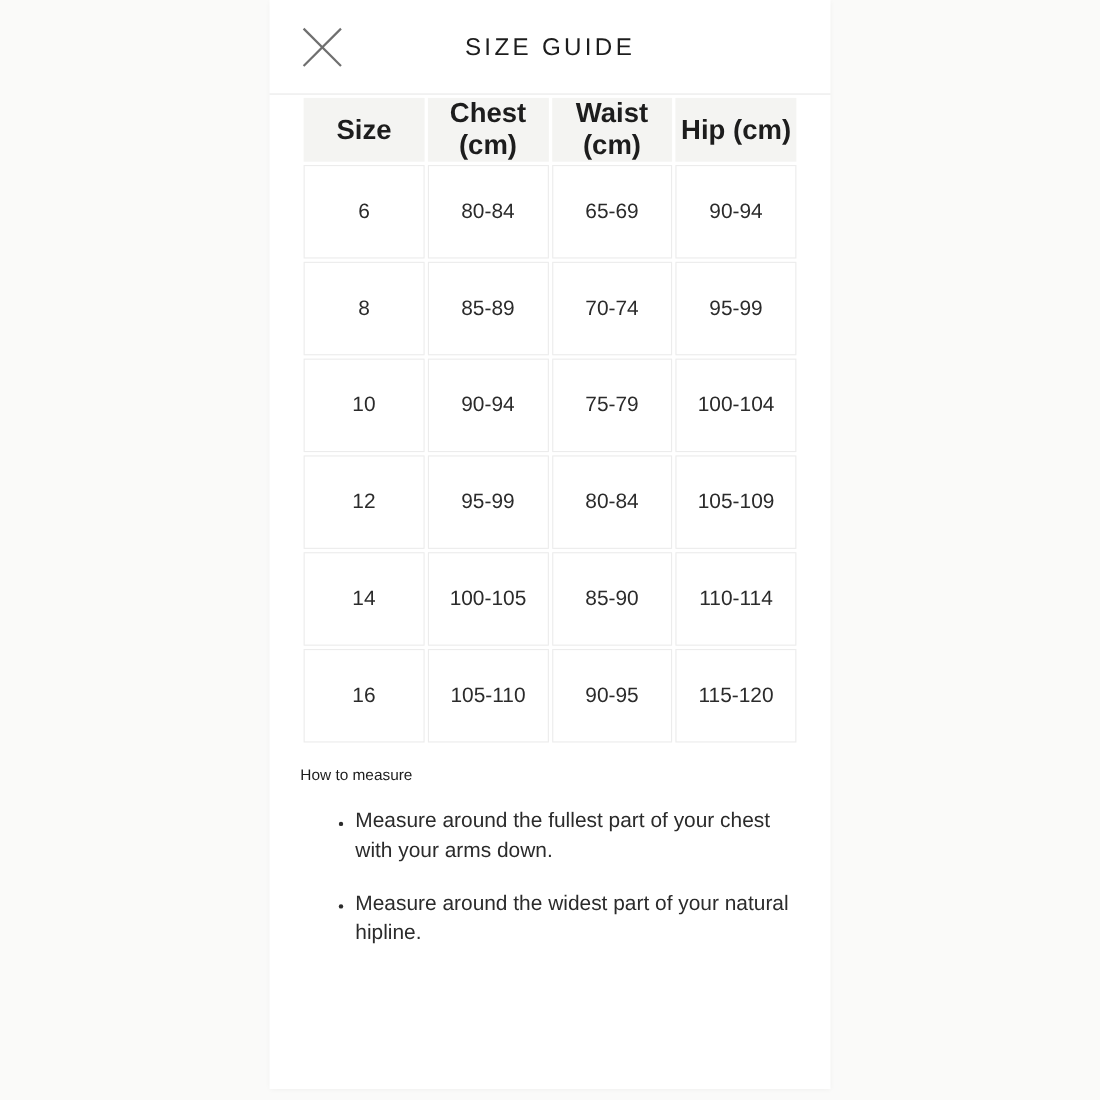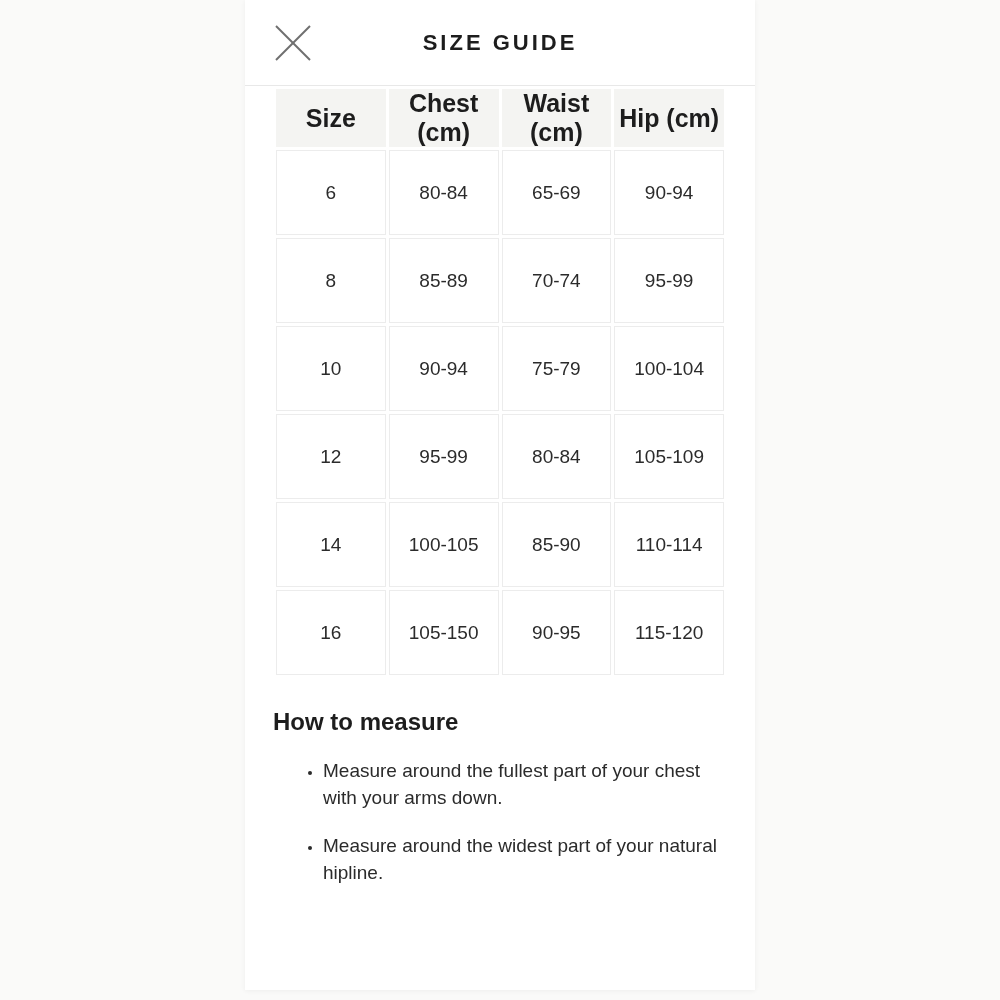--- a/index.html
+++ b/index.html
@@ -28,21 +28,21 @@
     background: none; border: none;
     cursor: pointer;
     display: flex; align-items: center; justify-content: center;
   }
   .close-btn svg { display: block; }
   .modal-title {
     position: absolute;
     left: 0; right: 0; top: 30px;
     text-align: center;
     font-size: 22px;
-    font-weight: 700;
+    font-weight: 400;
     letter-spacing: 3px;
     color: var(--text-dark, #1d1d1d);
   }
   .content {
     padding: 0 28px;
   }
   table.size-table {
     width: 100%;
     border-collapse: separate;
     border-spacing: 3px;
@@ -62,23 +62,23 @@
     height: 85px;
     border: 1px solid var(--cell-border, #ececec);
     font-size: 19px;
     font-weight: 400;
     color: var(--text, #262626);
     text-align: center;
     vertical-align: middle;
     background: #ffffff;
   }
   .how-to-heading {
-    margin-top: 30px;
-    font-size: 24px;
-    font-weight: 700;
+    margin-top: 18px;
+    font-size: 14px;
+    font-weight: 400;
     color: var(--text-dark, #1d1d1d);
   }
   ul.measure-list {
     list-style: none;
     margin-top: 21px;
     padding-left: 50px;
   }
   ul.measure-list li {
     position: relative;
     font-size: 19px;
@@ -147,21 +147,21 @@
             <td>105-109</td>
           </tr>
           <tr>
             <td>14</td>
             <td>100-105</td>
             <td>85-90</td>
             <td>110-114</td>
           </tr>
           <tr>
             <td>16</td>
-            <td>105-150</td>
+            <td>105-110</td>
             <td>90-95</td>
             <td>115-120</td>
           </tr>
         </tbody>
     </table>
 
     <div class="how-to-heading">How to measure</div>
 
     <ul class="measure-list" id="measure-list">
         <li><span class="bullet-dot"></span><span>Measure around the fullest part of your chest with your arms down.</span></li>

